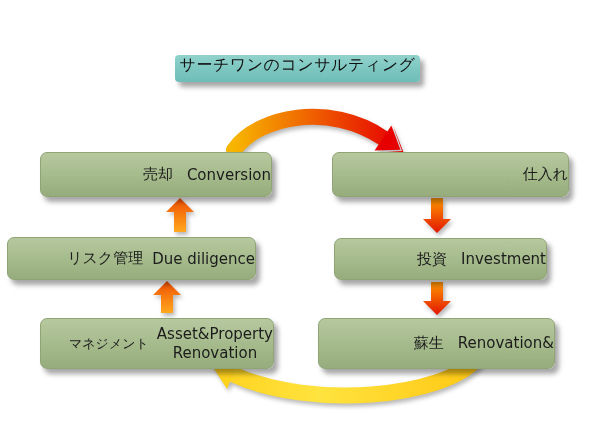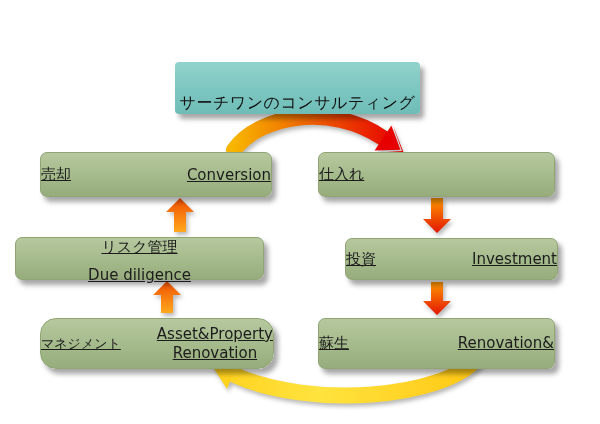--- a/index.html
+++ b/index.html
@@ -14,63 +14,62 @@
   }
   .arrows-layer {
     position: absolute;
     left: 0; top: 0;
     width: 600px; height: 424px;
   }
   .arrow { filter: drop-shadow(2px 3px 2px rgba(0,0,0,0.28)); }
 
   .title-box {
     position: absolute;
-    left: 175px; top: 62px;
-    width: 245px; height: 52px;
+    left: 175px; top: 55px;
+    width: 245px; height: 27px;
     background: linear-gradient(180deg, #92d2cc 0%, #7cc6c0 55%, #6fbcb6 100%);
     border-radius: 4px;
     box-shadow: 4px 5px 5px rgba(0,0,0,0.35);
     display: flex;
-    align-items: flex-end;
+    align-items: flex-start;
     justify-content: center;
     font-size: 16px;
     letter-spacing: 0.5px;
     color: #111;
   }
 
   .node {
     position: absolute;
     background: linear-gradient(180deg, #b7c89f 0%, #a4ba8b 55%, #97ac7d 100%);
     border: 1px solid #90a476;
     border-radius: 7px;
     box-shadow: 4px 5px 5px rgba(0,0,0,0.35);
     display: flex;
     align-items: center;
-    justify-content: space-between;
+    justify-content: flex-end;
     gap: 14px;
     font-size: 15px;
     color: #1c1c1c;
-    text-decoration: underline;
   }
   .node .jp { white-space: nowrap; }
   .node .en { white-space: nowrap; }
   .node .en-col {
     display: flex;
     flex-direction: column;
     align-items: center;
     line-height: 1.25;
     white-space: nowrap;
   }
   .jp-small { font-size: 13px; }
 
   .node-disposition  { left: 40px;  top: 152px; width: 230px; height: 43px; }
-  .node-acquisition  { left: 318px; top: 152px; width: 235px; height: 43px; }
-  .node-duediligence { left: 15px;  top: 237px; width: 247px; height: 41px; gap: 9px; flex-direction: column; }
-  .node-investment   { left: 345px; top: 238px; width: 211px; height: 40px; }
-  .node-management   { left: 40px;  top: 318px; width: 232px; height: 49px; gap: 8px; border-radius: 16px; }
+  .node-acquisition  { left: 332px; top: 152px; width: 235px; height: 43px; }
+  .node-duediligence { left: 7px;  top: 237px; width: 247px; height: 41px; gap: 9px; }
+  .node-investment   { left: 334px; top: 238px; width: 211px; height: 40px; }
+  .node-management   { left: 40px;  top: 318px; width: 232px; height: 49px; gap: 8px; }
   .node-renovation   { left: 318px; top: 318px; width: 235px; height: 49px; }
 </style>
 </head>
 <body>
 
 <div class="stage">
 
   <svg class="arrows-layer" viewBox="0 0 600 424" xmlns="http://www.w3.org/2000/svg">
     <defs>
       <linearGradient id="gradTop" gradientUnits="userSpaceOnUse" x1="234" y1="140" x2="400" y2="140">

